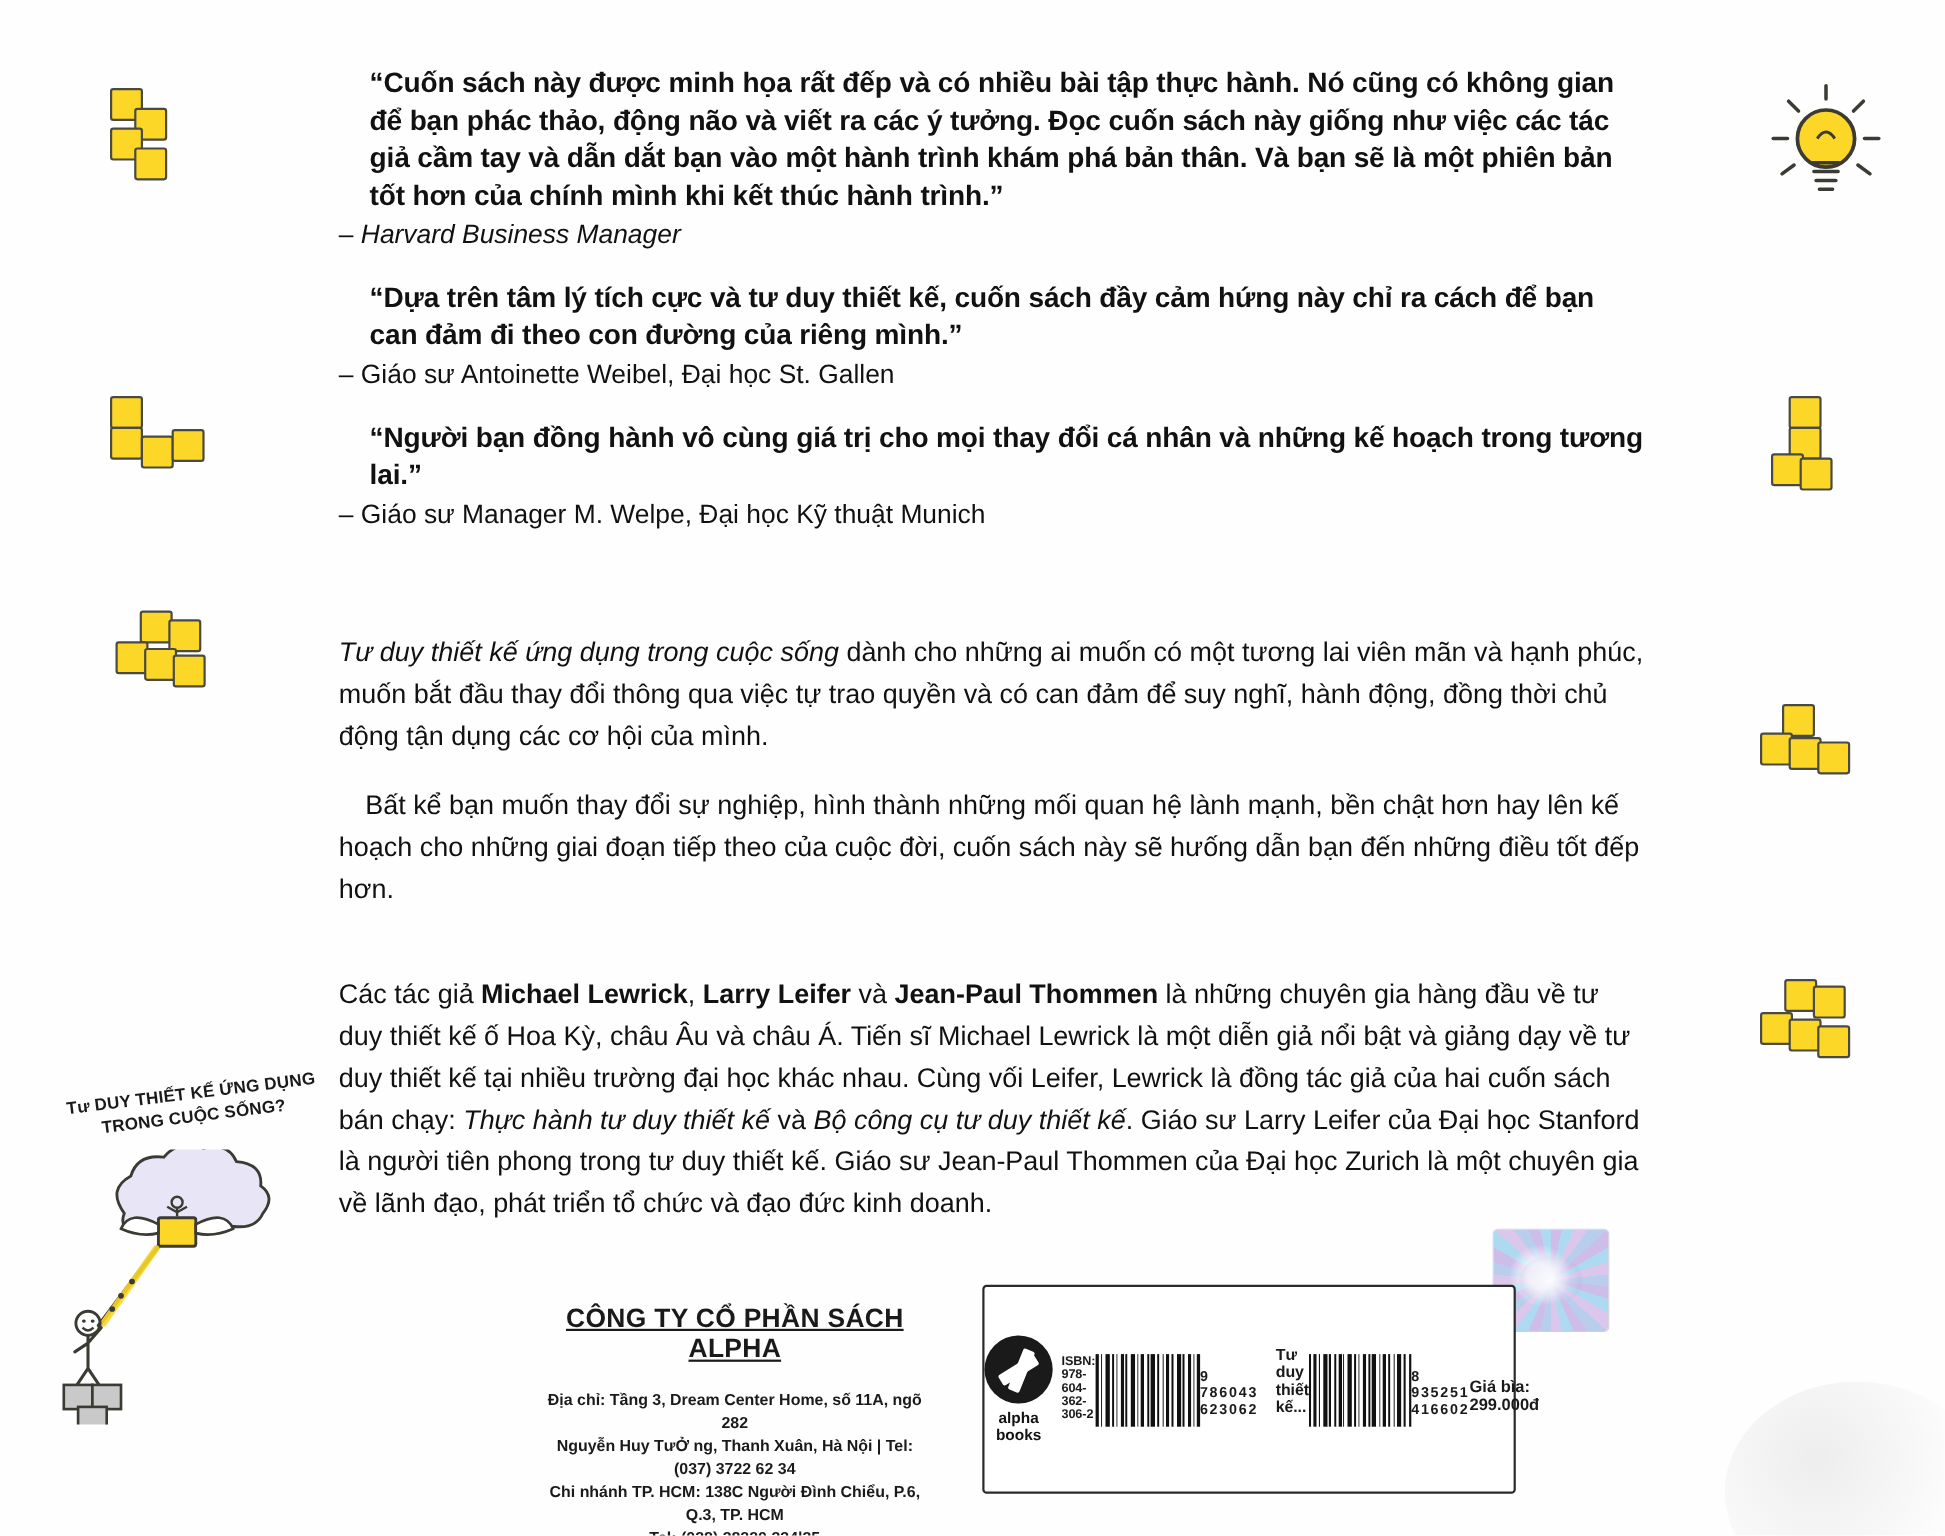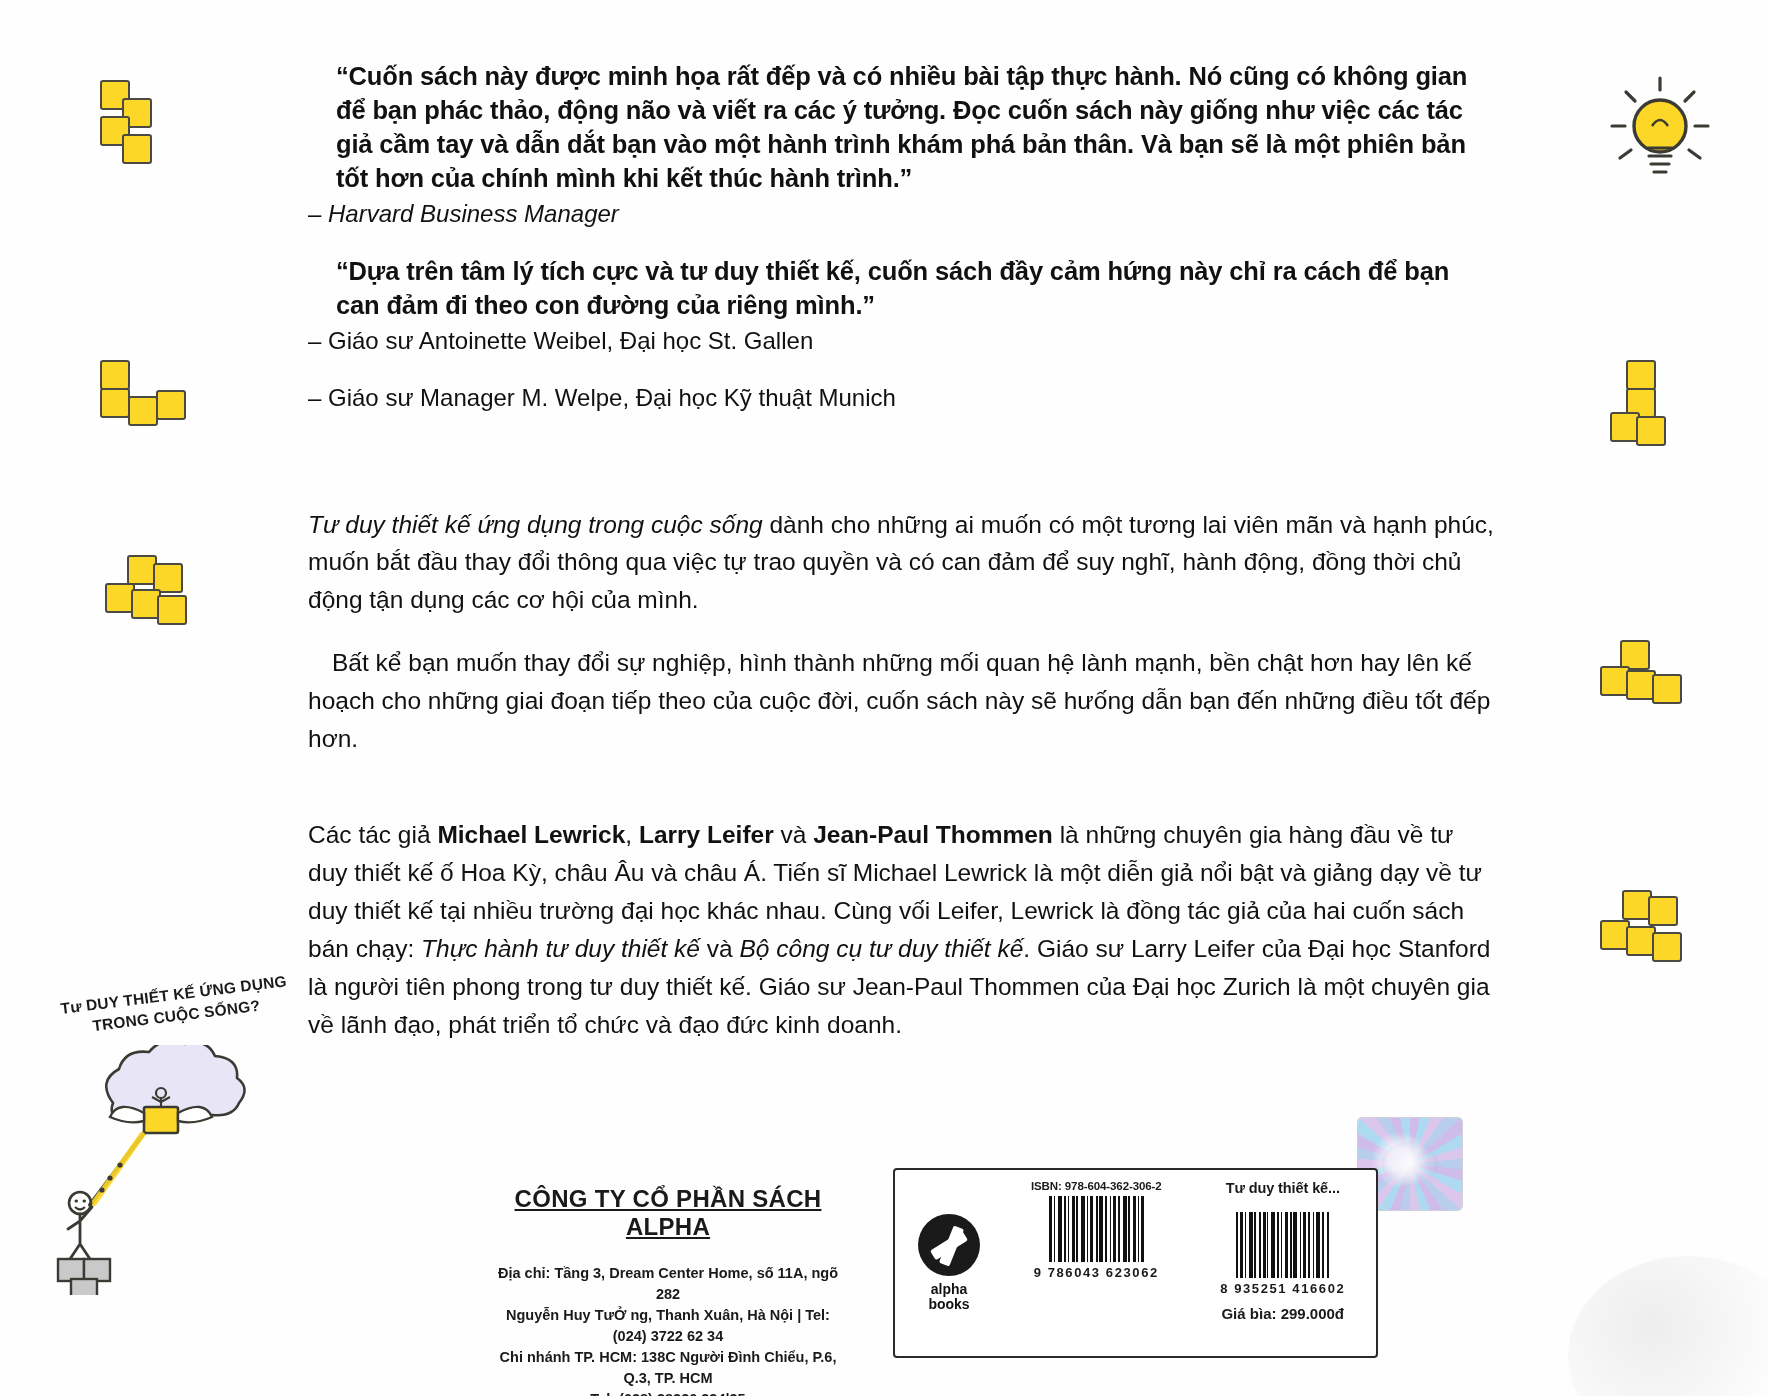--- a/index.html
+++ b/index.html
@@ -191,21 +191,21 @@
     font-weight: bold;
     line-height: 1.05;
     text-align: center;
     color: #111;
   }
 
   .bc-left, .bc-right {
     flex: 1;
     padding: 10px 8px 8px;
     display: flex;
-    flex-direction: column;
+    flex-direction: row;
     align-items: center;
   }
   .bc-isbn {
     font-size: 11.5px;
     font-weight: bold;
     margin-bottom: 4px;
     letter-spacing: -.1px;
   }
   .bc-title {
     font-size: 14.5px;
@@ -352,38 +352,39 @@
       <div class="quote-text">“Cuốn sách này được minh họa rất đếp và có nhiều bài tập thực hành. Nó cũng có không gian để bạn phác thảo, động não và viết ra các ý tưởng. Đọc cuốn sách này giống như việc các tác giả cầm tay và dẫn dắt bạn vào một hành trình khám phá bản thân. Và bạn sẽ là một phiên bản tốt hơn của chính mình khi kết thúc hành trình.”</div>
       <div class="quote-src"><span>– </span><span class="ital">Harvard Business Manager</span><span></span></div>
     </div>
 
     <div class="quote-block">
       <div class="quote-text">“Dựa trên tâm lý tích cực và tư duy thiết kế, cuốn sách đầy cảm hứng này chỉ ra cách để bạn can đảm đi theo con đường của riêng mình.”</div>
       <div class="quote-src"><span>– </span><span class="ital"></span><span>Giáo sư Antoinette Weibel, Đại học St. Gallen</span></div>
     </div>
 
     <div class="quote-block">
+      <div class="quote-text">“Người bạn đồng hành vô cùng giá trị cho mọi thay đổi cá nhân và những kế hoạch trong tương lai.”</div>
       <div class="quote-src"><span>– </span><span class="ital"></span><span>Giáo sư Manager M. Welpe, Đại học Kỹ thuật Munich</span></div>
     </div>
 
     <div class="gap-lg"></div>
 
     <p class="body-para"><em>Tư duy thiết kế ứng dụng trong cuộc sống</em><span> dành cho những ai muốn có một tương lai viên mãn và hạnh phúc, muốn bắt đầu thay đổi thông qua việc tự trao quyền và có can đảm để suy nghĩ, hành động, đồng thời chủ động tận dụng các cơ hội của mình.</span></p>
 
     <p class="body-para indent">Bất kể bạn muốn thay đổi sự nghiệp, hình thành những mối quan hệ lành mạnh, bền chật hơn hay lên kế hoạch cho những giai đoạn tiếp theo của cuộc đời, cuốn sách này sẽ hưống dẫn bạn đến những điều tốt đếp hơn.</p>
 
     <div style="height:26px"></div>
 
     <p class="body-para"><span>Các tác giả </span><b>Michael Lewrick</b><span>, </span><b>Larry Leifer</b><span> và </span><b>Jean-Paul Thommen</b><span> là những chuyên gia hàng đầu về tư duy thiết kế ố Hoa Kỳ, châu Âu và châu Á. Tiến sĩ Michael Lewrick là một diễn giả nổi bật và giảng dạy về tư duy thiết kế tại nhiều trường đại học khác nhau. Cùng vối Leifer, Lewrick là đồng tác giả của hai cuốn sách bán chạy: </span><em>Thực hành tư duy thiết kế</em><span> và </span><em>Bộ công cụ tư duy thiết kế</em><span>. Giáo sư Larry Leifer của Đại học Stanford là người tiên phong trong tư duy thiết kế. Giáo sư Jean-Paul Thommen của Đại học Zurich là một chuyên gia về lãnh đạo, phát triển tổ chức và đạo đức kinh doanh.</span></p>
   </div>
 
   <div class="publisher">
     <div class="pub-name">CÔNG TY CỔ PHẦN SÁCH ALPHA</div>
     <div class="pub-line">Địa chỉ: Tầng 3, Dream Center Home, số 11A, ngõ 282</div>
-    <div class="pub-line">Nguyễn Huy TưỞ ng, Thanh Xuân, Hà Nội | Tel: (024) 3722 62 34</div>
+    <div class="pub-line">Nguyễn Huy TưỞ ng, Thanh Xuân, Hà Nội | Tel: (037) 3722 62 34</div>
     <div class="pub-line">Chi nhánh TP. HCM: 138C Người Đình Chiểu, P.6, Q.3, TP. HCM</div>
     <div class="pub-line">Tel: (028) 38220 334|35</div>
     <div class="pub-web">
       <span class="globe"></span>
       <span>www.alphabooks.vn</span>
       <span class="fb">f</span>
       <span>/alphabooks</span>
     </div>
   </div>
 

